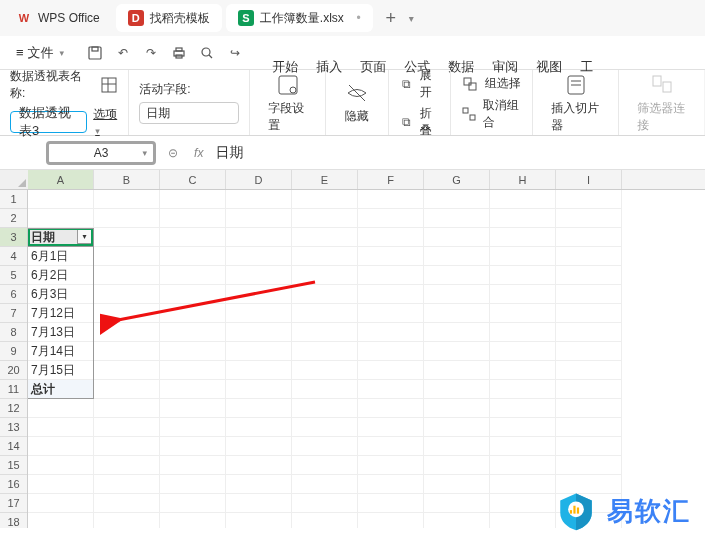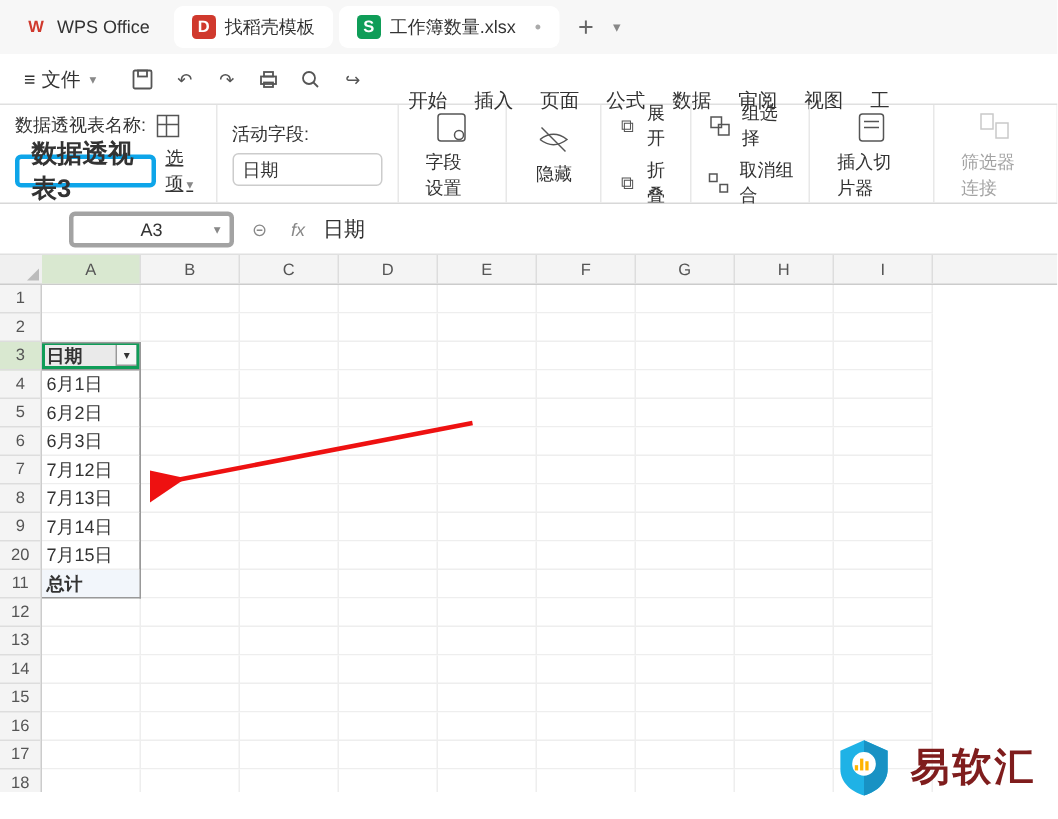--- a/index.html
+++ b/index.html
@@ -23,21 +23,21 @@
   .menu-btn { display: flex; align-items: center; gap: 4px; padding: 4px 8px; border-radius: 4px; cursor: pointer; font-size: 13px; }
   .qat { display: flex; align-items: center; gap: 10px; margin-left: 4px; }
   .qat .qbtn { width: 18px; height: 18px; display: flex; align-items: center; justify-content: center; color: #555; cursor: pointer; }
   .menus { display: flex; align-items: center; gap: 18px; margin-left: 18px; }
   .menus span { font-size: 13px; color: #333; cursor: pointer; margin-top: 28px; }
   
   
   .ribbon { display: flex; height: 66px; background: #fff; border-bottom: 1px solid #d8d8d8; }
   .rgroup { display: flex; flex-direction: column; justify-content: center; padding: 4px 10px; border-right: 1px solid #e8e8e8; gap: 4px; font-size: 12px; }
   .rrow { display: flex; align-items: center; gap: 6px; }
-  .smallbtn { height: 22px; display: inline-flex; align-items: center; padding: 0 8px; border: 3px solid #0ea5e9; border-radius: 4px; background: #fff; cursor: pointer; font-size: 17px; font-weight: bold; }
+  .smallbtn { height: 22px; display: inline-flex; align-items: center; padding: 0 8px; border: 1px solid #0ea5e9; border-radius: 4px; background: #fff; cursor: pointer; font-size: 13px; }
   .ricon { width: 18px; height: 18px; display: inline-flex; align-items: center; justify-content: center; color: #555; }
   .ricon-lg { width: 26px; height: 26px; }
   .chev { font-size: 9px; color: #888; margin-left: 2px; }
   .input-box { height: 22px; width: 100px; border: 1px solid #ccc; border-radius: 4px; padding: 0 6px; font-size: 12px; color: #333; display: flex; align-items: center; }
   .rvert { display: flex; flex-direction: column; align-items: center; justify-content: center; gap: 2px; padding: 4px 8px; cursor: pointer; }
   
   
   .fxbar { display: flex; align-items: center; height: 34px; padding: 4px 46px 4px 46px; gap: 12px; border-bottom: 1px solid #e0e0e0; }
   .namebox { width: 110px; height: 24px; border: 3px solid #a3a3a3; border-radius: 4px; display: flex; align-items: center; justify-content: center; font-size: 12px; position: relative; background: #fff; }
   .namebox::after { content: "▾"; position: absolute; right: 6px; font-size: 9px; color: #888; }
@@ -64,21 +64,21 @@
   .sel-box { position: absolute; border: 2px solid #0f9d58; pointer-events: none; }
   .pivot-outline { position: absolute; border-right: 1px solid #999; border-bottom: 1px solid #999; pointer-events:none; }
   .pivot-top { position:absolute; border-top:1px solid #999; border-bottom:1px solid #999; pointer-events:none; }
   
   
   .arrow-svg { position: absolute; top: 230px; left: 100px; pointer-events: none; }
   
   
   .watermark { position: absolute; right: 14px; bottom: 14px; display: flex; align-items: center; gap: 10px; }
   .wm-ico { width: 42px; height: 42px; }
-  .wm-txt { font-size: 26px; font-weight: 700; color: #7f1d1d; letter-spacing: 2px; }
+  .wm-txt { font-size: 26px; font-weight: 700; color: #3b82f6; letter-spacing: 2px; }
 </style>
 </head>
 <body>
 
 <div class="tabs">
   <div class="tab tab-plain">
     <span class="ico ico-w">W</span>
     <span>WPS Office</span>
   </div>
   <div class="tab">

